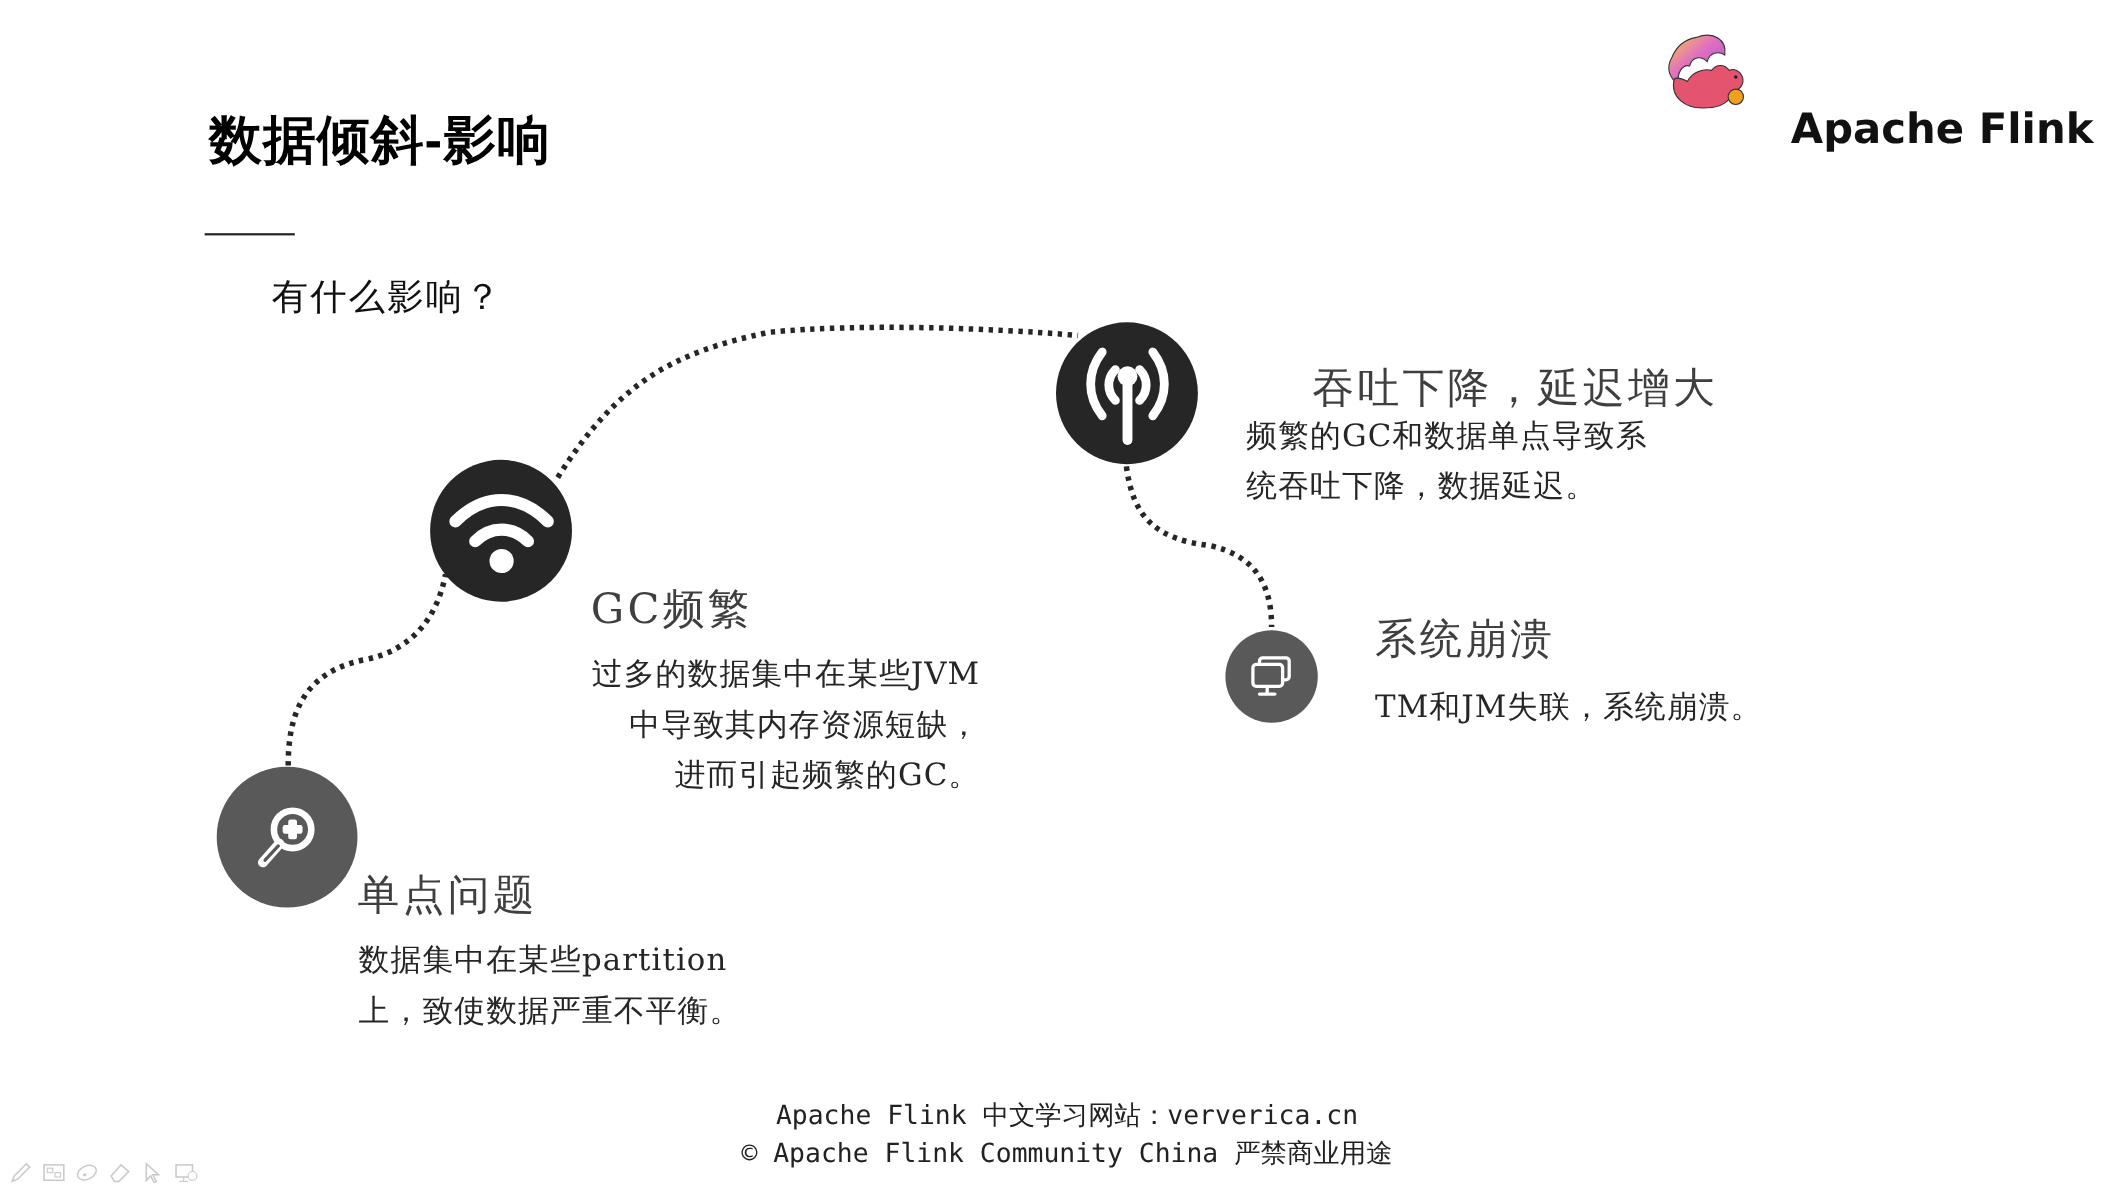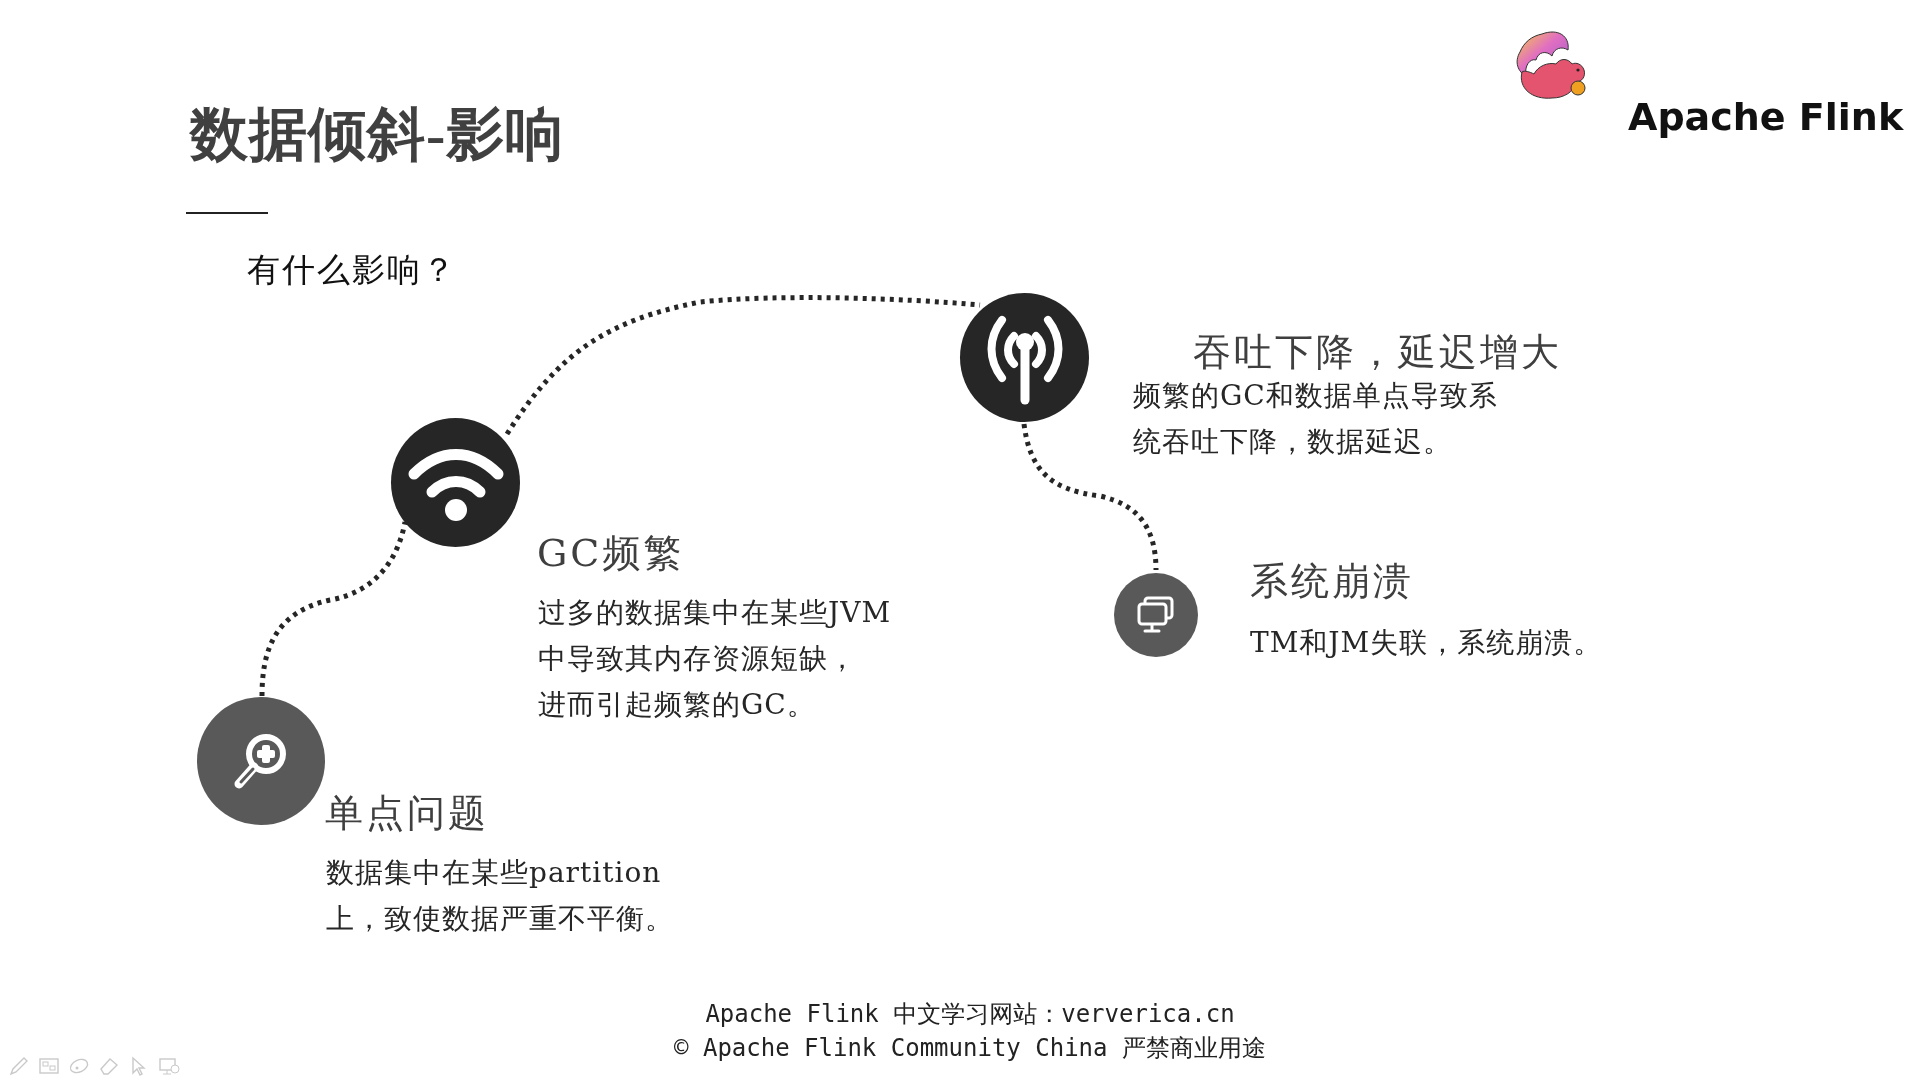--- a/index.html
+++ b/index.html
@@ -1,20 +1,20 @@
 <!DOCTYPE html>
 <html><head>
 <meta charset="utf-8">
 <style>
   html, body { margin:0; padding:0; }
   body { width:1920px; height:1080px; position:relative; overflow:hidden; background:#ffffff;
          font-family:"DejaVu Serif","Liberation Serif", serif; color:#262626; }
   .abs { position:absolute; }
-  .title { left:190px; top:96px; font-size:58px; font-weight:bold; color:#404040; white-space:nowrap;
-           font-family:Liberation Serif, serif; letter-spacing:1px; }
+  .title { left:190px; top:96px; font-size:48px; font-weight:bold; color:#000000; white-space:nowrap;
+           font-family:Liberation Sans, sans-serif; letter-spacing:1px; }
   .title-rule { left:186px; top:212px; width:82px; height:2px; background:#222; }
   .subtitle { left:247px; top:248px; font-size:33px; color:#111; white-space:nowrap; letter-spacing:2px; }
   .logo { left:1512px; top:28px; width:84px; height:76px; }
   .brand { left:1628px; top:55px; font-family:"DejaVu Sans","Liberation Sans", sans-serif; font-weight:bold;
            font-size:38px; color:#111; white-space:nowrap; letter-spacing:0px;margin-top:40px; }
   .path-svg { left:0; top:0; width:1920px; height:1080px; }
   .node { border-radius:50%; display:flex; align-items:center; justify-content:center; }
   .heading { font-size:38px; color:#3f3f3f; white-space:nowrap; letter-spacing:3px; }
   .desc { font-size:28px; color:#262626; line-height:46px; white-space:nowrap; letter-spacing:1px; }
   .footer { left:0; width:1940px; text-align:center; font-family:"DejaVu Sans Mono","Liberation Mono", monospace;
@@ -68,21 +68,21 @@
 </div>
 
 <div class="abs node" style="left:391px; top:418px; width:129px; height:129px; background:#262626;">
   <svg width="100" height="90" viewBox="0 0 100 90">
     <path d="M8 36 C34 10 66 10 92 36" fill="none" stroke="#fff" stroke-width="11" stroke-linecap="round"></path>
     <path d="M26 54 C40 40 60 40 74 54" fill="none" stroke="#fff" stroke-width="11" stroke-linecap="round"></path>
     <circle cx="50" cy="72" r="11" fill="#fff"></circle>
   </svg>
 </div>
 <div class="abs heading" style="left:537px; top:528px;">GC频繁</div>
-<div class="abs desc" style="left:538px; top:590px;">
+<div class="abs desc" style="left:538px; top:590px;text-align:right;">
   <div>过多的数据集中在某些JVM</div>
   <div>中导致其内存资源短缺，</div>
   <div>进而引起频繁的GC。</div>
 </div>
 
 <div class="abs node" style="left:960px; top:293px; width:129px; height:129px; background:#262626;">
   <svg width="90" height="100" viewBox="0 0 90 100">
     <path d="M22 12 C8 30 8 52 22 70" fill="none" stroke="#fff" stroke-width="8" stroke-linecap="round"></path>
     <path d="M68 12 C82 30 82 52 68 70" fill="none" stroke="#fff" stroke-width="8" stroke-linecap="round"></path>
     <path d="M34 28 C26 36 26 48 34 56" fill="none" stroke="#fff" stroke-width="8" stroke-linecap="round"></path>

